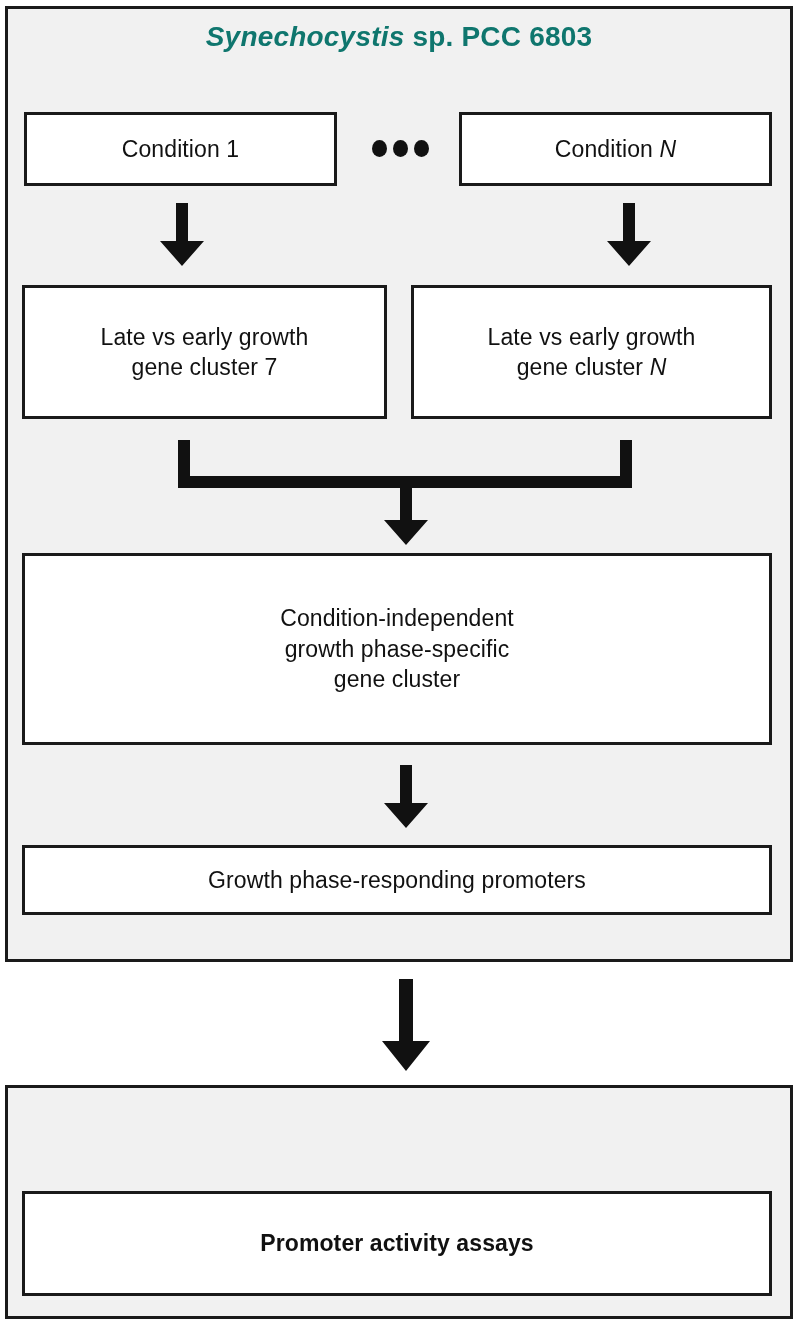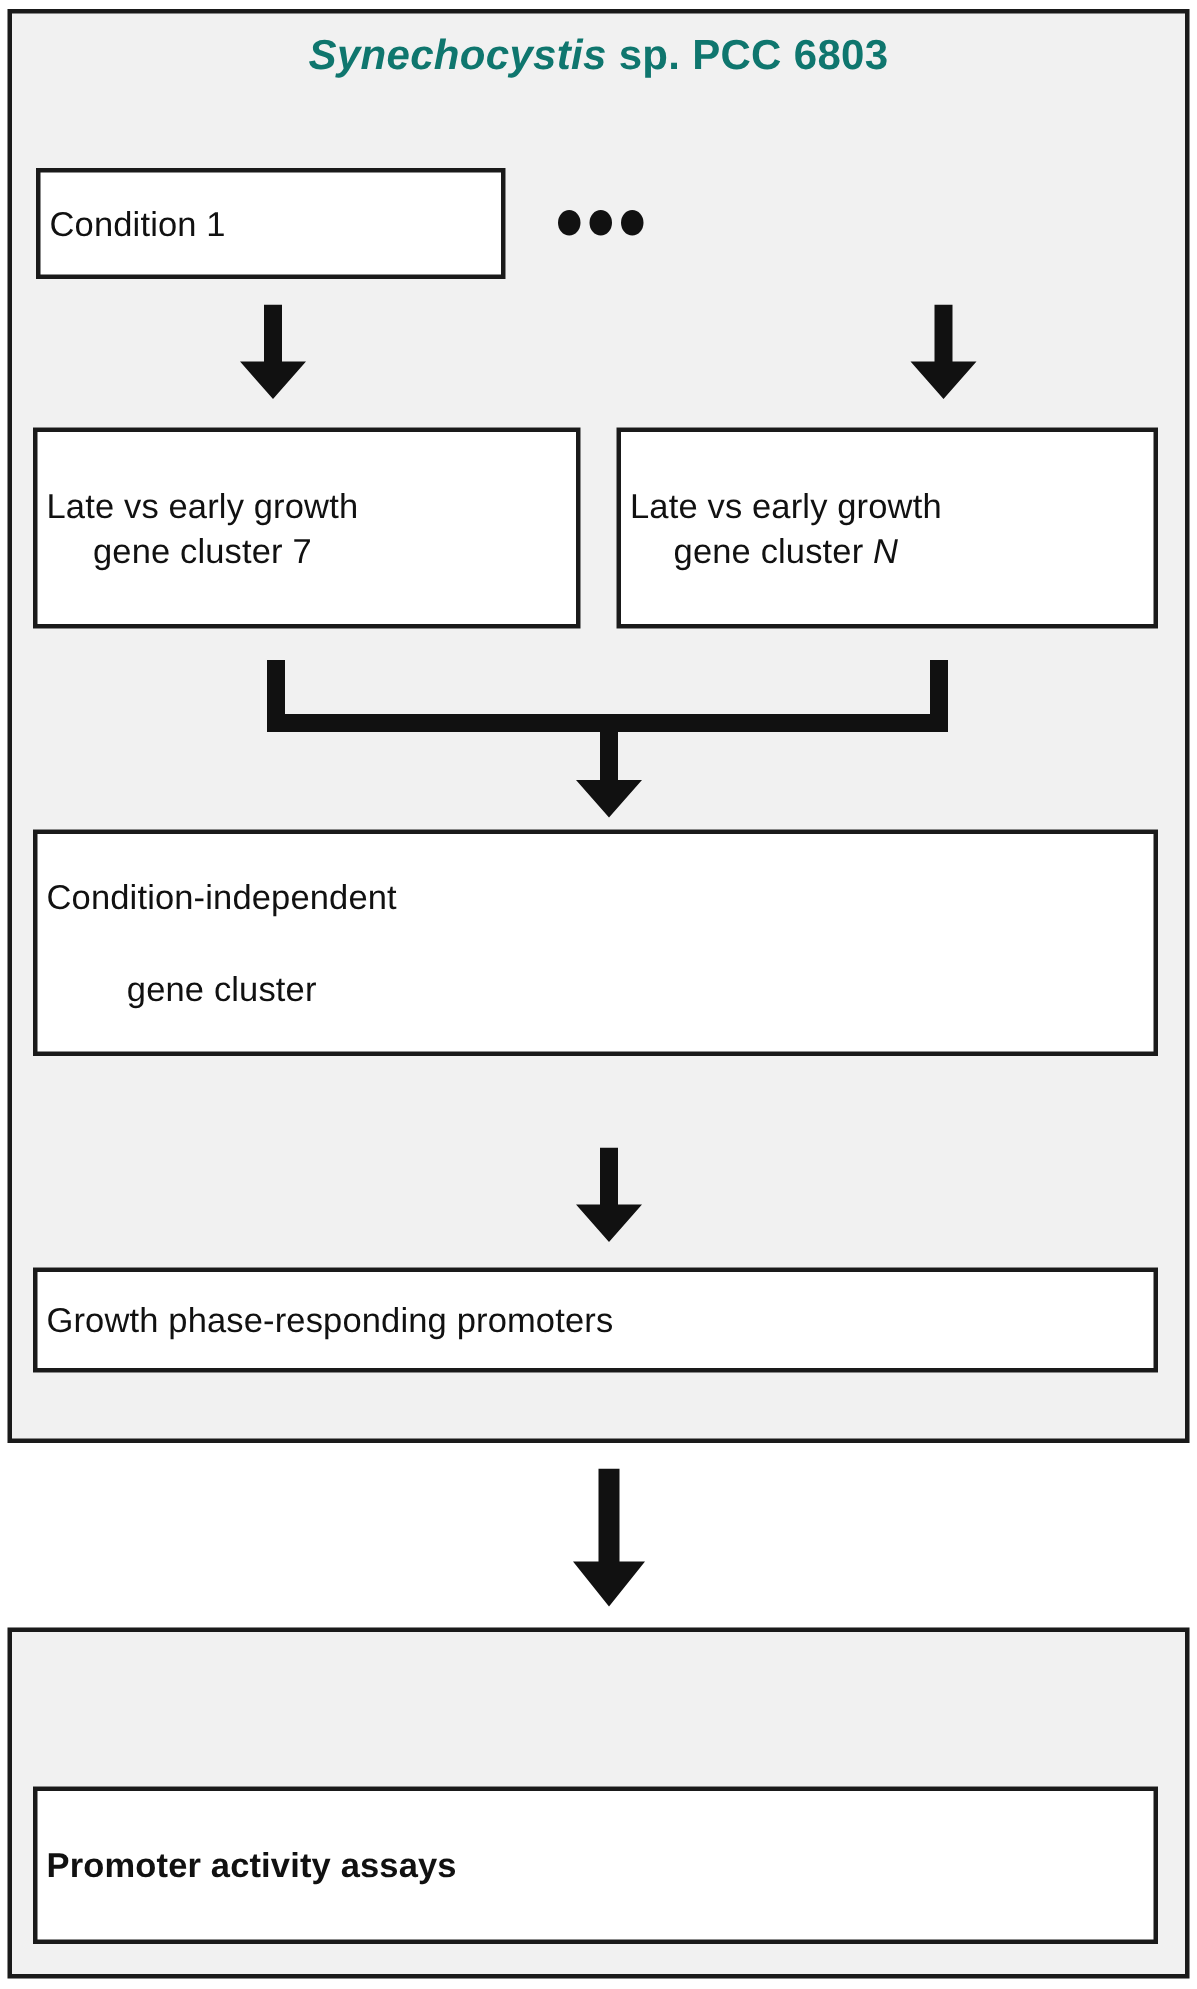--- a/index.html
+++ b/index.html
@@ -28,20 +28,21 @@
   }
 
   
   .box {
     position: absolute;
     background: #ffffff;
     border: 3px solid #1a1a1a;
     box-sizing: border-box;
     display: flex;
     align-items: center;
+    justify-content: center;
     text-align: center;
   }
   .box-label {
     font-size: 23px;
     line-height: 1.32;
     color: #111111;
     letter-spacing: 0.1px;
     padding: 0 6px;
   }
   .box-label .ital {
@@ -104,20 +105,23 @@
   <div class="box" style="left:24px; top:112px; width:313px; height:74px;">
     <span class="box-label">Condition 1</span>
   </div>
 
   <div class="ellipsis" style="left:372px; top:140px; width:57px; height:17px;">
     <span class="dot"></span>
     <span class="dot"></span>
     <span class="dot"></span>
   </div>
 
+  <div class="box" style="left:459px; top:112px; width:313px; height:74px;">
+    <span class="box-label"><span>Condition </span><span class="ital">N</span></span>
+  </div>
 
   <div class="arrow" style="left:158px; top:203px; width:48px; height:64px;">
     <svg width="48" height="64" viewBox="0 0 48 64">
       <path d="M18 0 H30 V38 H46 L24 63 L2 38 H18 Z" fill="#111111"></path>
     </svg>
   </div>
 
   <div class="arrow" style="left:605px; top:203px; width:48px; height:64px;">
     <svg width="48" height="64" viewBox="0 0 48 64">
       <path d="M18 0 H30 V38 H46 L24 63 L2 38 H18 Z" fill="#111111"></path>
@@ -144,24 +148,24 @@
       <rect x="2" y="38" width="454" height="11" fill="#111111"></rect>
     </svg>
   </div>
 
   <div class="arrow" style="left:382px; top:482px; width:48px; height:64px;">
     <svg width="48" height="64" viewBox="0 0 48 64">
       <path d="M18 0 H30 V38 H46 L24 63 L2 38 H18 Z" fill="#111111"></path>
     </svg>
   </div>
 
-  <div class="box" style="left:22px; top:553px; width:750px; height:151px;">
+  <div class="box" style="left:22px; top:553px; width:750px; height:192px;">
     <span class="box-label">
       <span>Condition-independent</span><br>
-      <br>
+      <span>growth phase-specific</span><br>
       <span>gene cluster</span>
     </span>
   </div>
 
   <div class="arrow" style="left:382px; top:765px; width:48px; height:64px;">
     <svg width="48" height="64" viewBox="0 0 48 64">
       <path d="M18 0 H30 V38 H46 L24 63 L2 38 H18 Z" fill="#111111"></path>
     </svg>
   </div>
 

